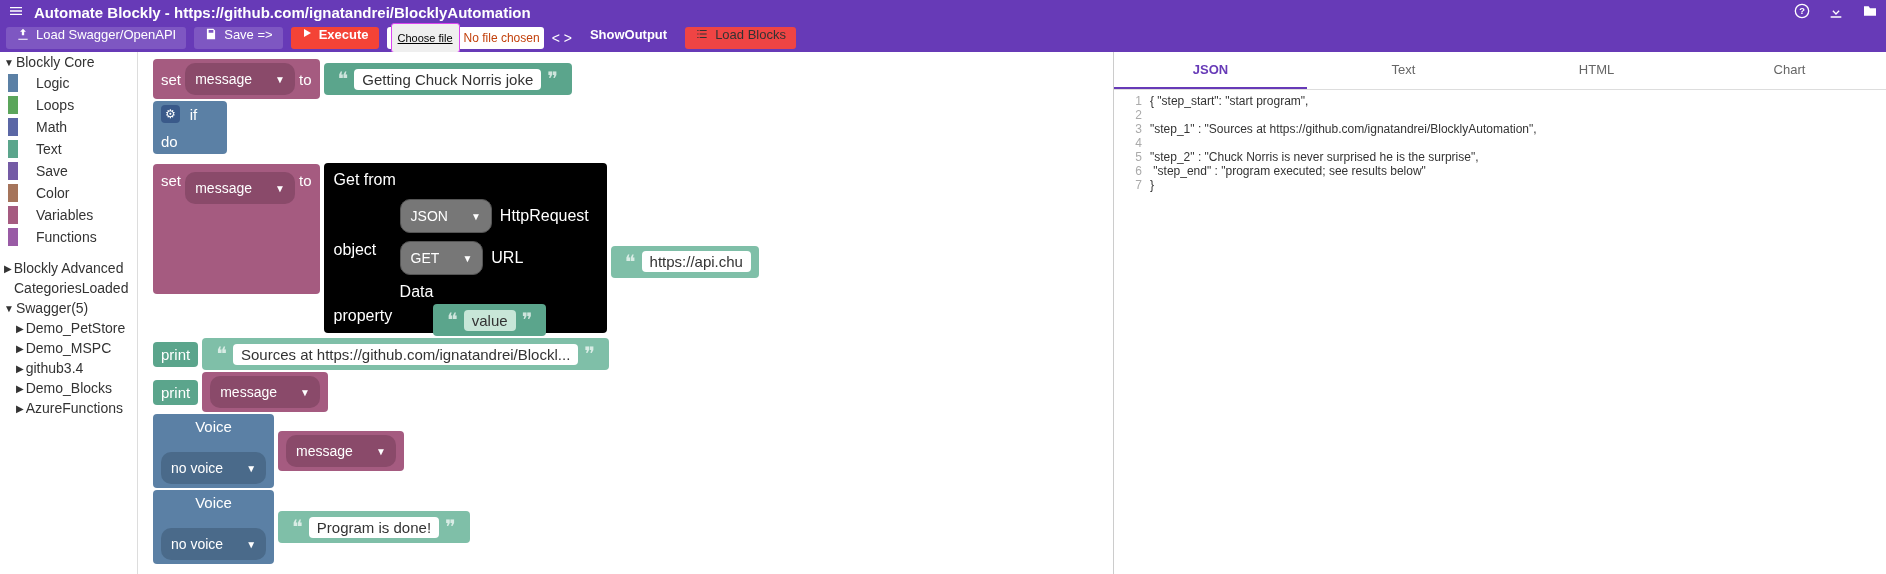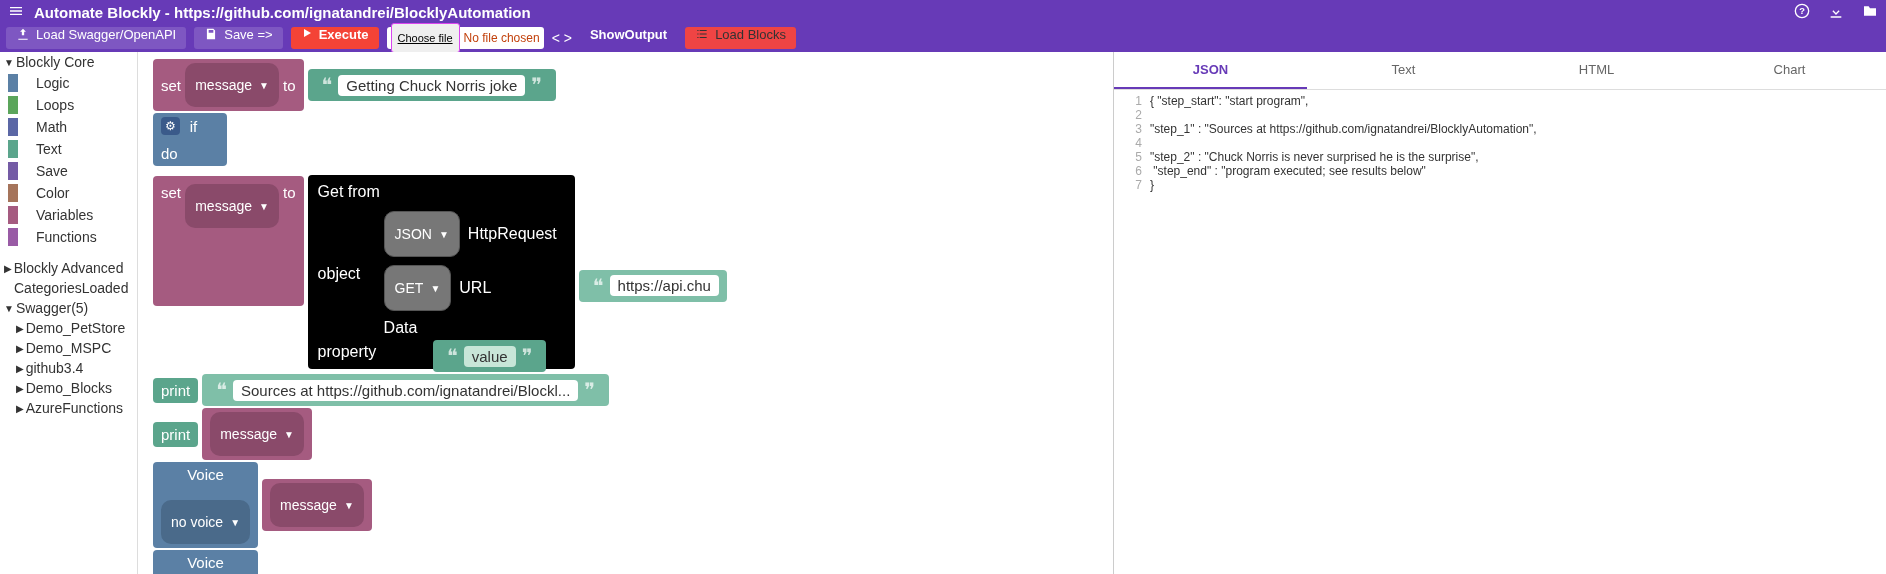--- a/index.html
+++ b/index.html
@@ -35,21 +35,21 @@
   .side-sub { display: flex; align-items: center; padding: 2px 0 2px 8px; cursor: pointer; }
   .side-sub .color { width: 10px; height: 18px; margin-right: 18px; }
   
   
   .workspace { flex: 1; background: #fff; position: relative; border-right: 1px solid #ccc; overflow: hidden; }
   .ws-inner { position: absolute; top: 6px; left: 15px; }
   
   
   .block { display: inline-flex; align-items: center; border-radius: 4px; color: #fff; font-size: 15px; padding: 4px 8px; margin: 1px 0; position: relative; }
   .row { display: flex; align-items: center; gap: 4px; }
-  .pill { border-radius: 10px; padding: 14px 10px; display: inline-flex; align-items: center; gap: 4px; font-size: 14px; }
+  .pill { border-radius: 10px; padding: 8px 10px; display: inline-flex; align-items: center; gap: 20px; font-size: 14px; }
   .dd { font-size: 10px; margin-left: 3px; }
   .quote { font-size: 20px; padding: 0 6px; opacity: 0.7; }
   
   .c-slate { background: #5b80a5; flex-direction: column; }
   .c-maroon { background: #a55b80; }
   .c-maroon-dark { background: #8a4a6a; }
   .c-teal { background: #5ba58c; }
   .c-teal-light { background: #7fbfa8; }
   .c-black { background: #000; color: #fff; }
   .c-greypill { background: #777; border: 1px solid #555; }

